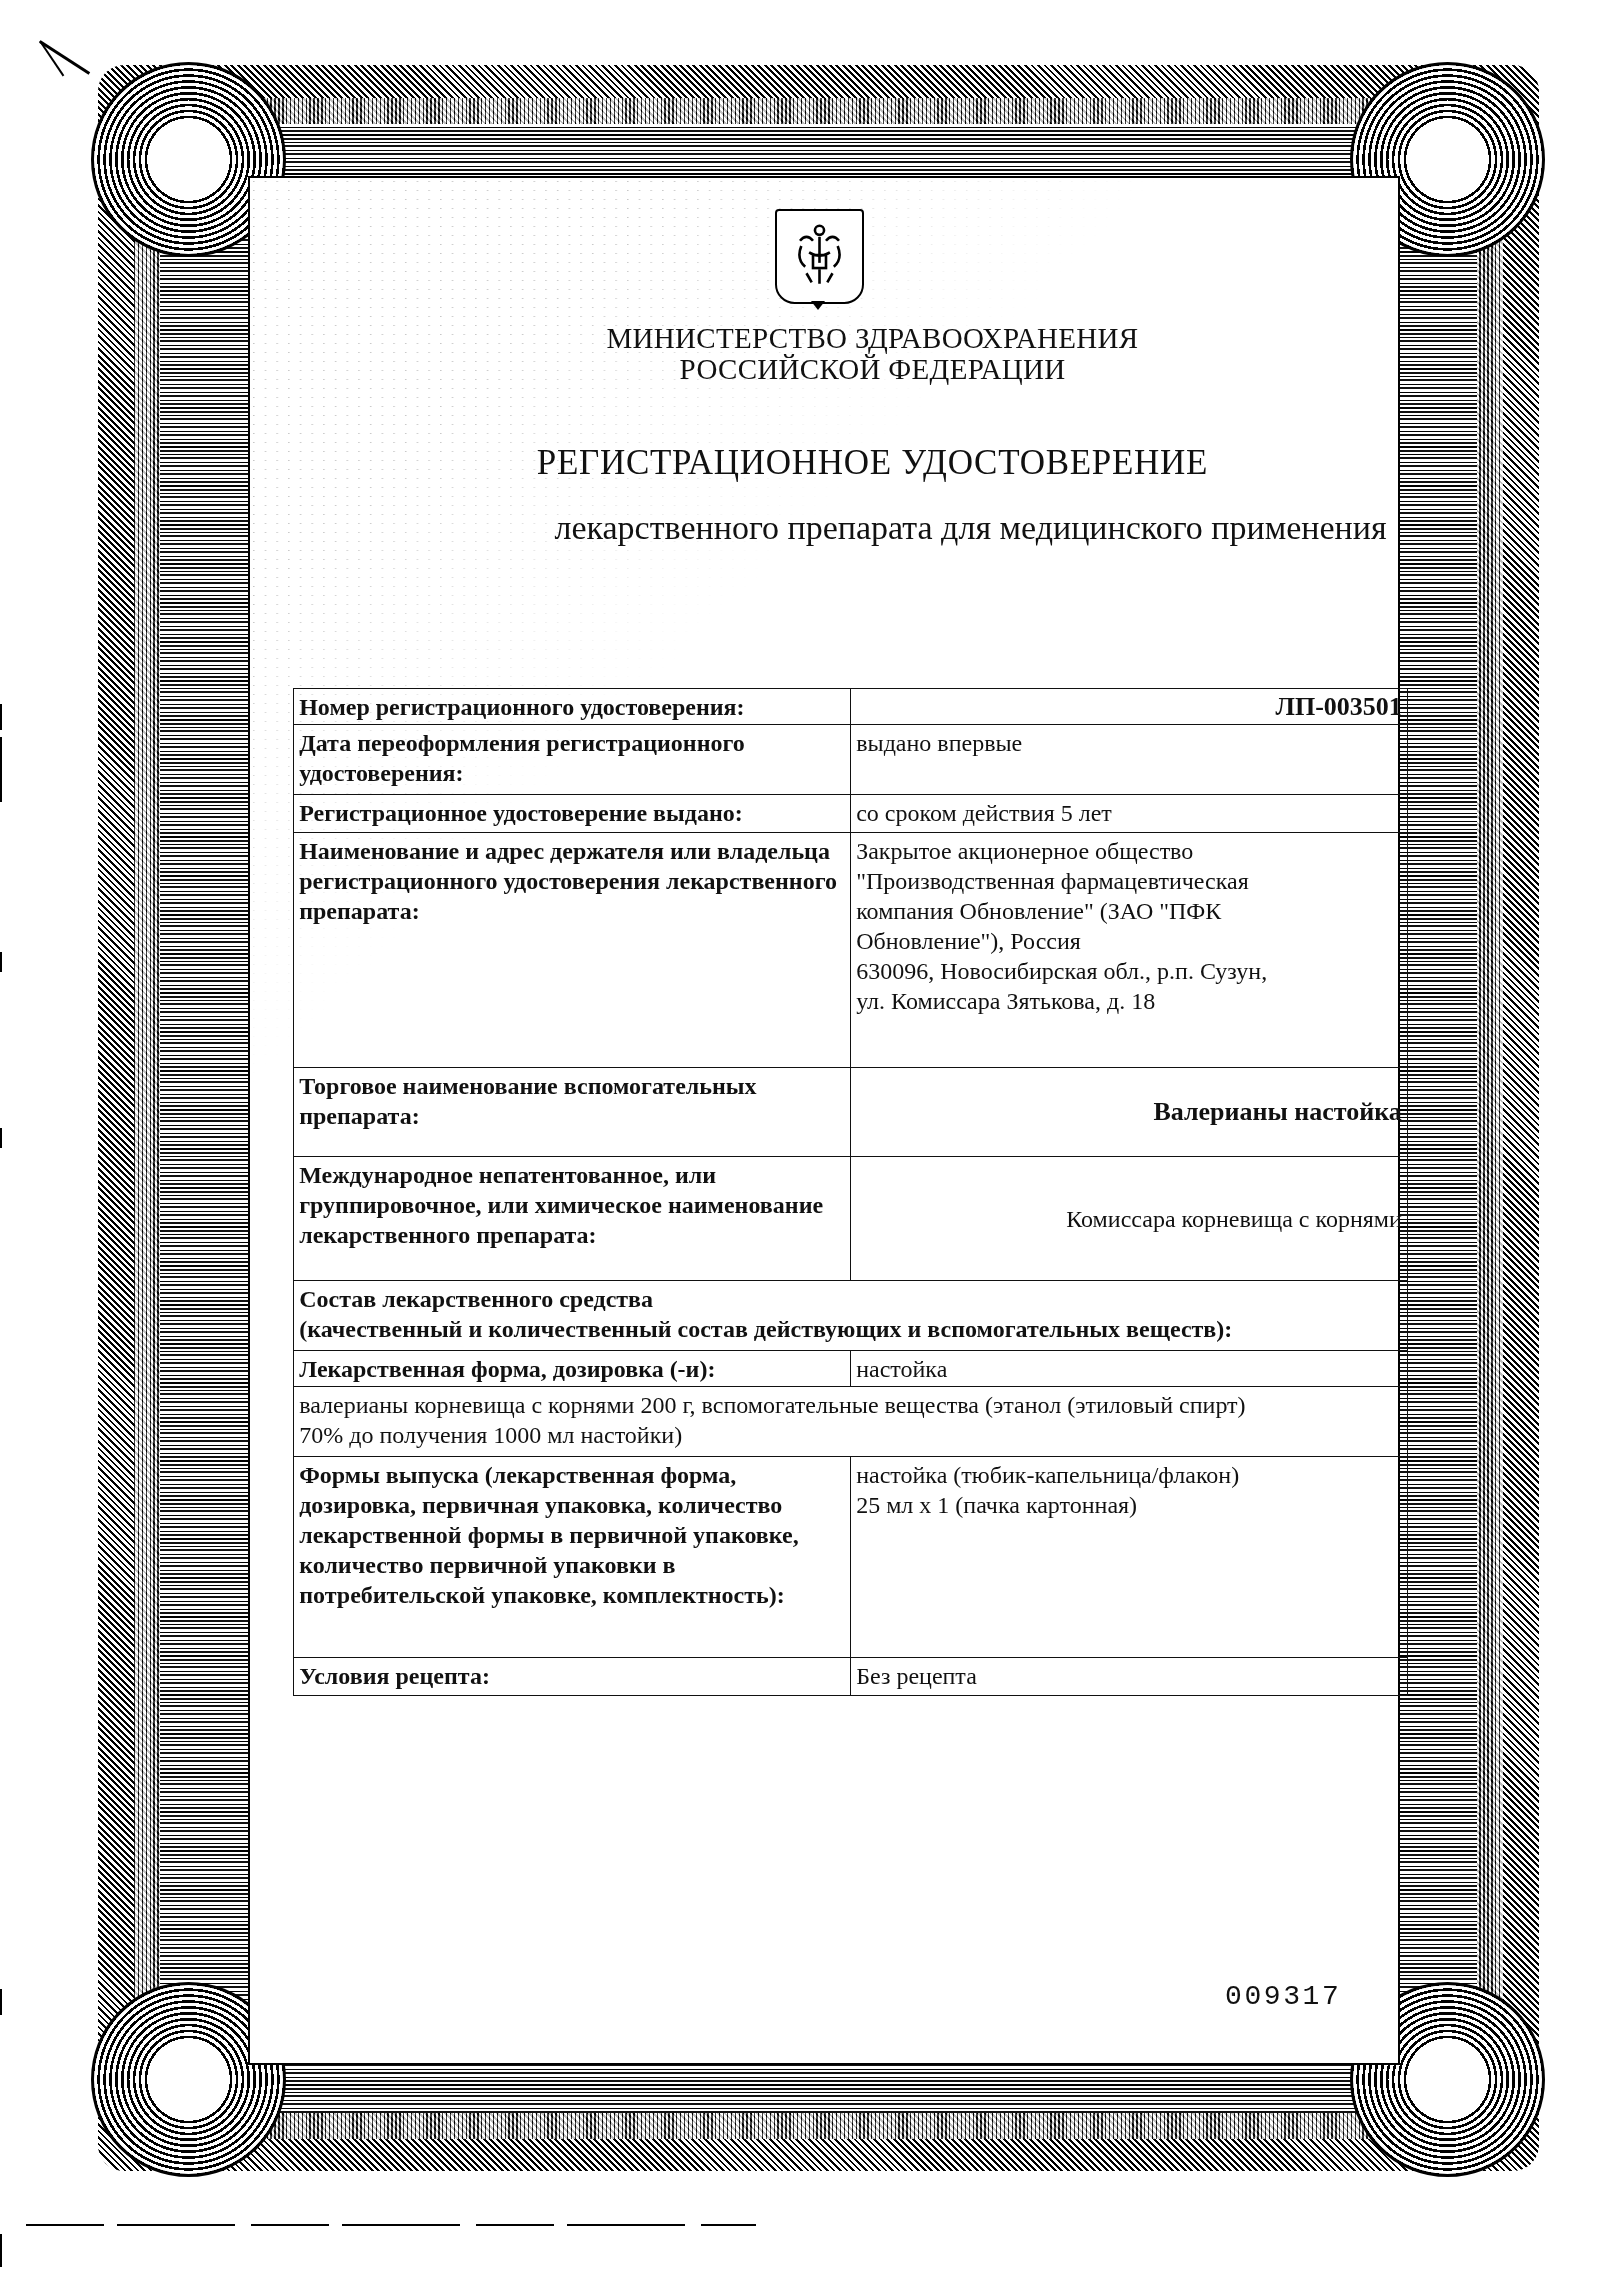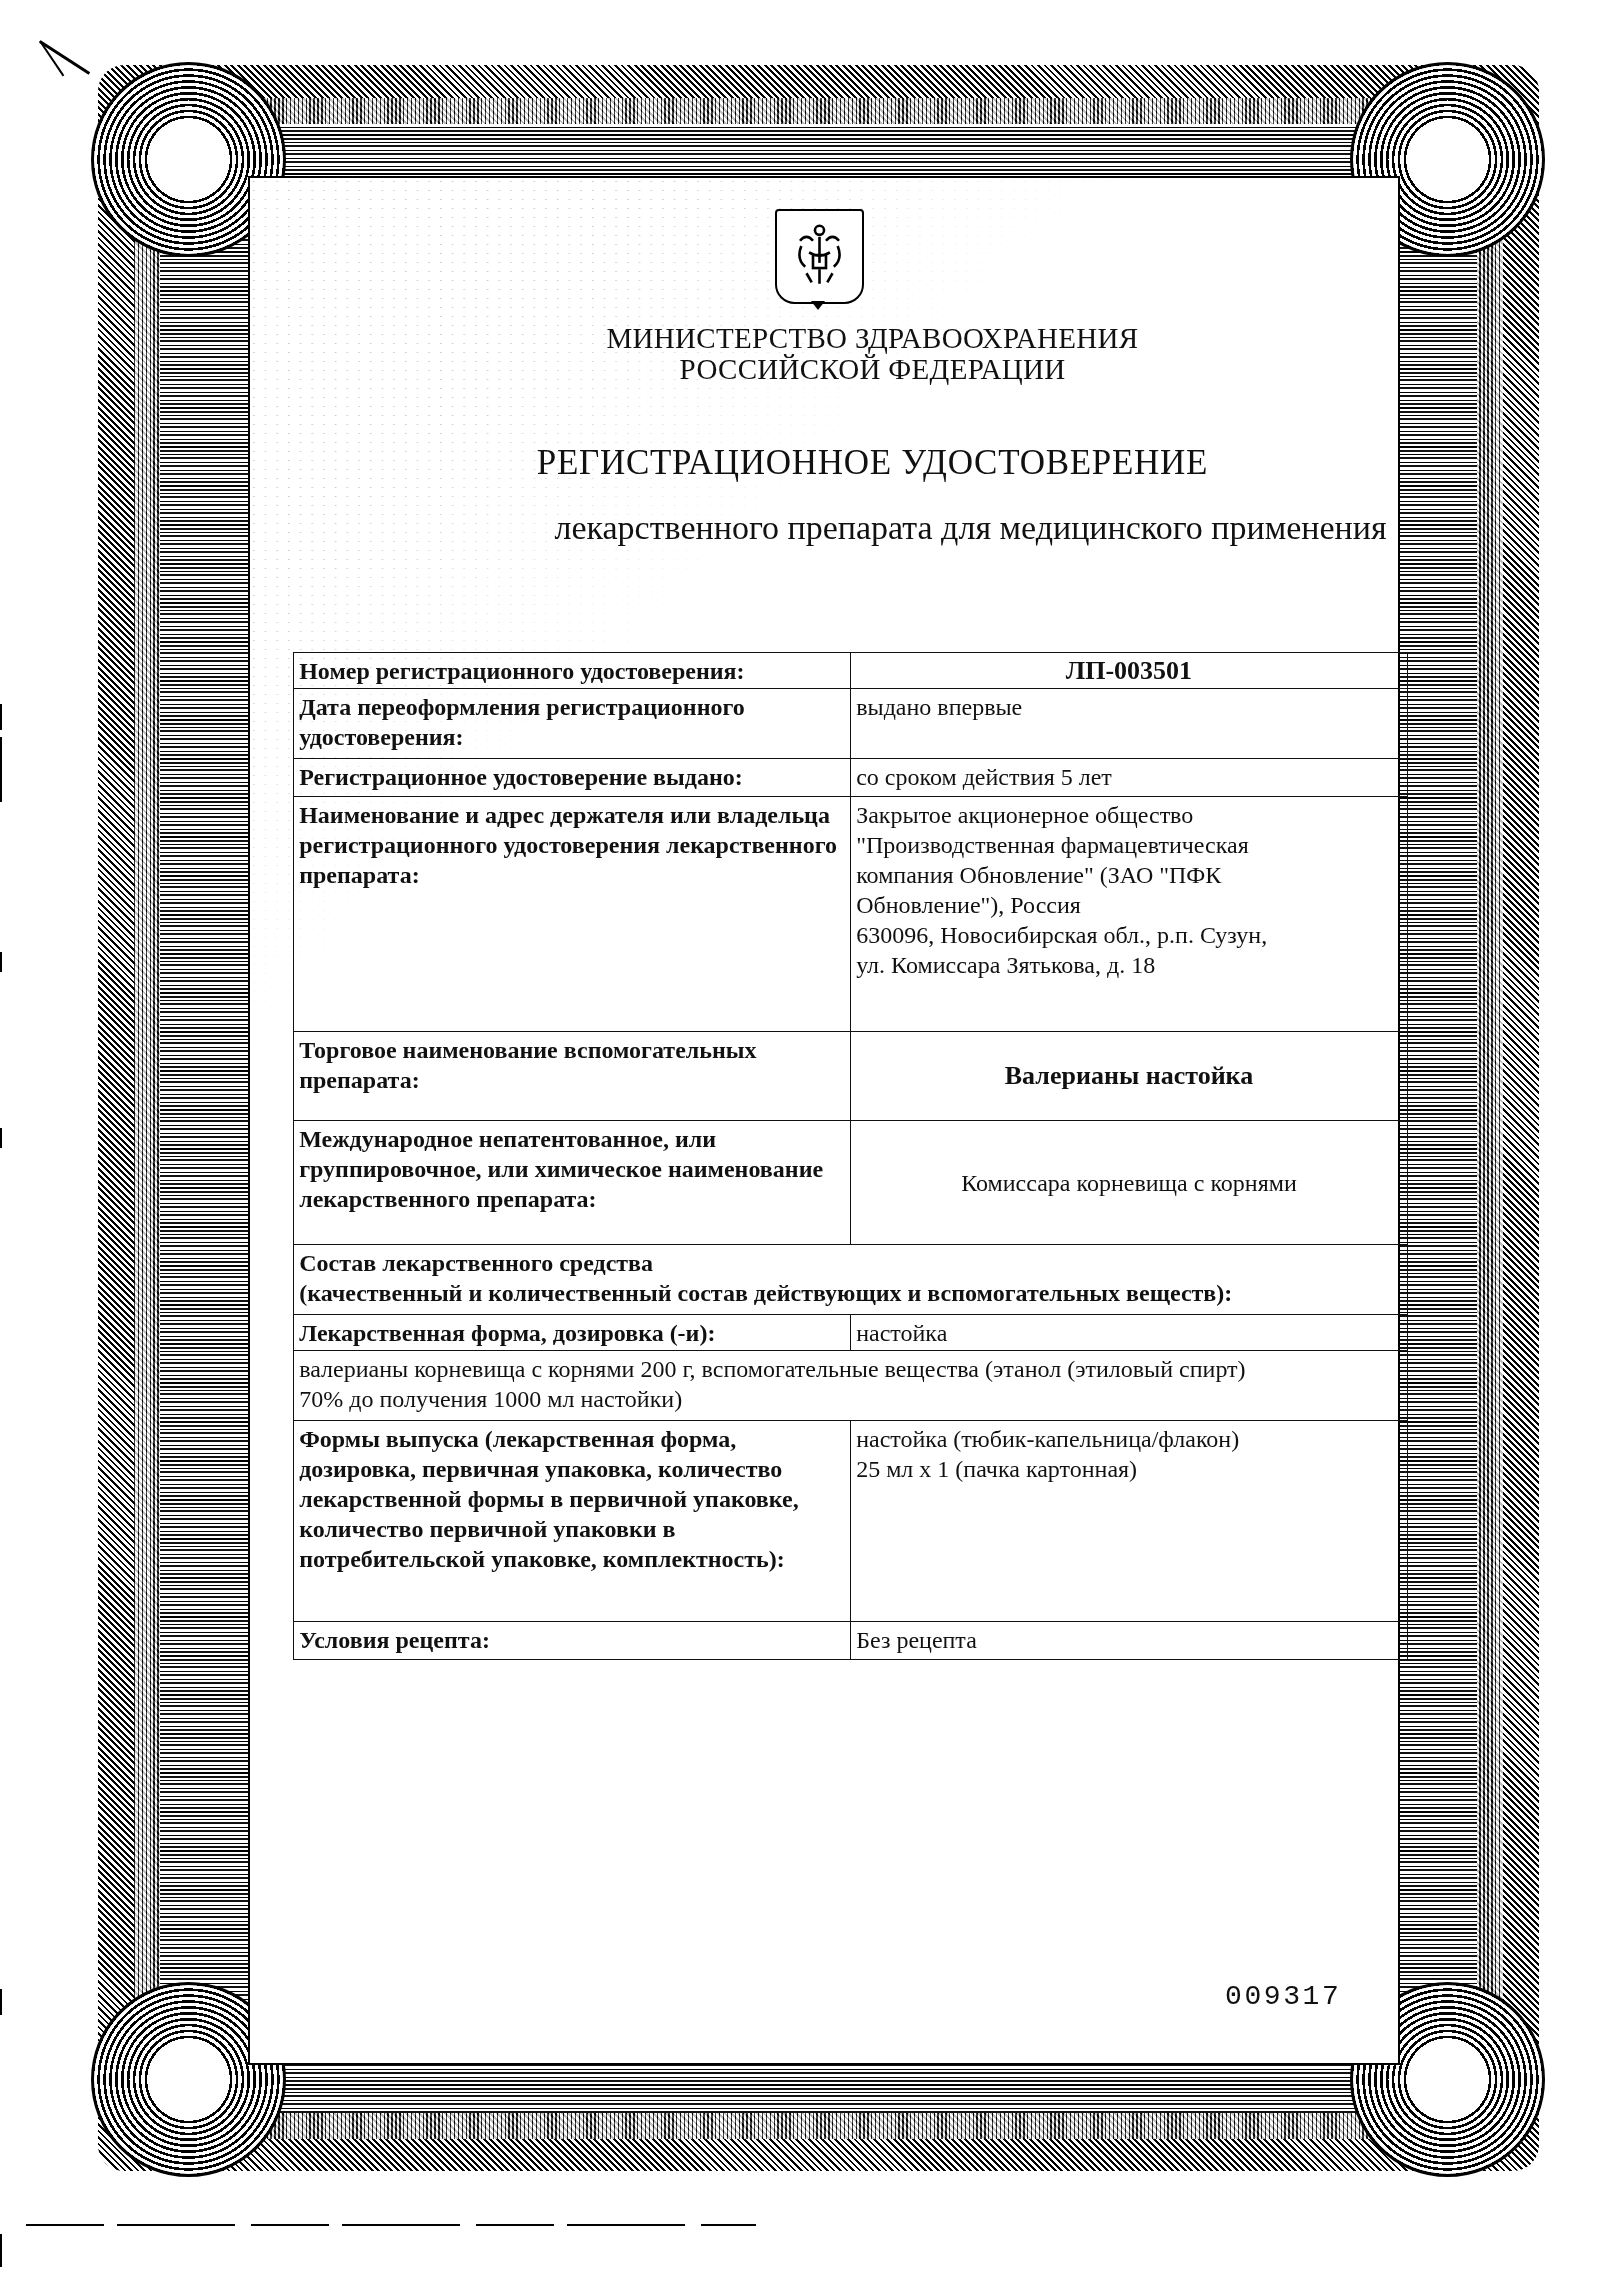--- a/index.html
+++ b/index.html
@@ -55,26 +55,26 @@
     font-size:29px; letter-spacing:0.3px; line-height:34px; }
   .ministry.l1 { top:321px; left:65px; }
   .ministry.l2 { top:352px; left:65px; }
 
   .title { position:absolute; left:65px; width:1615px; text-align:center; top:443px;
     font-size:35px; letter-spacing:0.7px; }
   .subtitle { position:absolute; left:163px; width:1615px; text-align:center; top:509px;
     font-size:34px; }
 
   
-  .reg-table { position:absolute; left:293px; top:652px; width:1115px;
+  .reg-table { position:absolute; left:293px; top:688px; width:1115px;
     border-collapse:collapse; font-size:24px; line-height:30px; }
   .reg-table td { border:1.3px solid #111; padding:2.6px 5.2px; vertical-align:top; }
   .reg-table td.lbl { width:551px; font-weight:bold; }
   .reg-table td.val { width:551px; }
-  .reg-table td.center { text-align:center; vertical-align:middle; }
+  .reg-table td.center { text-align:right; vertical-align:middle; }
   .reg-table td.bold { font-weight:bold; }
   .reg-table td.big { font-size:26px; }
 
   .serial { position:absolute; left:1225px; top:1981px; font-family:"Liberation Mono","DejaVu Sans Mono",monospace;
     font-size:28px; letter-spacing:2.6px; }
 
   
   .scan-line { position:absolute; left:26px; top:2224px; width:730px; height:2px;
     background:repeating-linear-gradient(90deg,#000 0 78px,transparent 78px 91px,#000 91px 209px,transparent 209px 225px); }
   .tick { position:absolute; left:0; width:2px; background:#000; }

